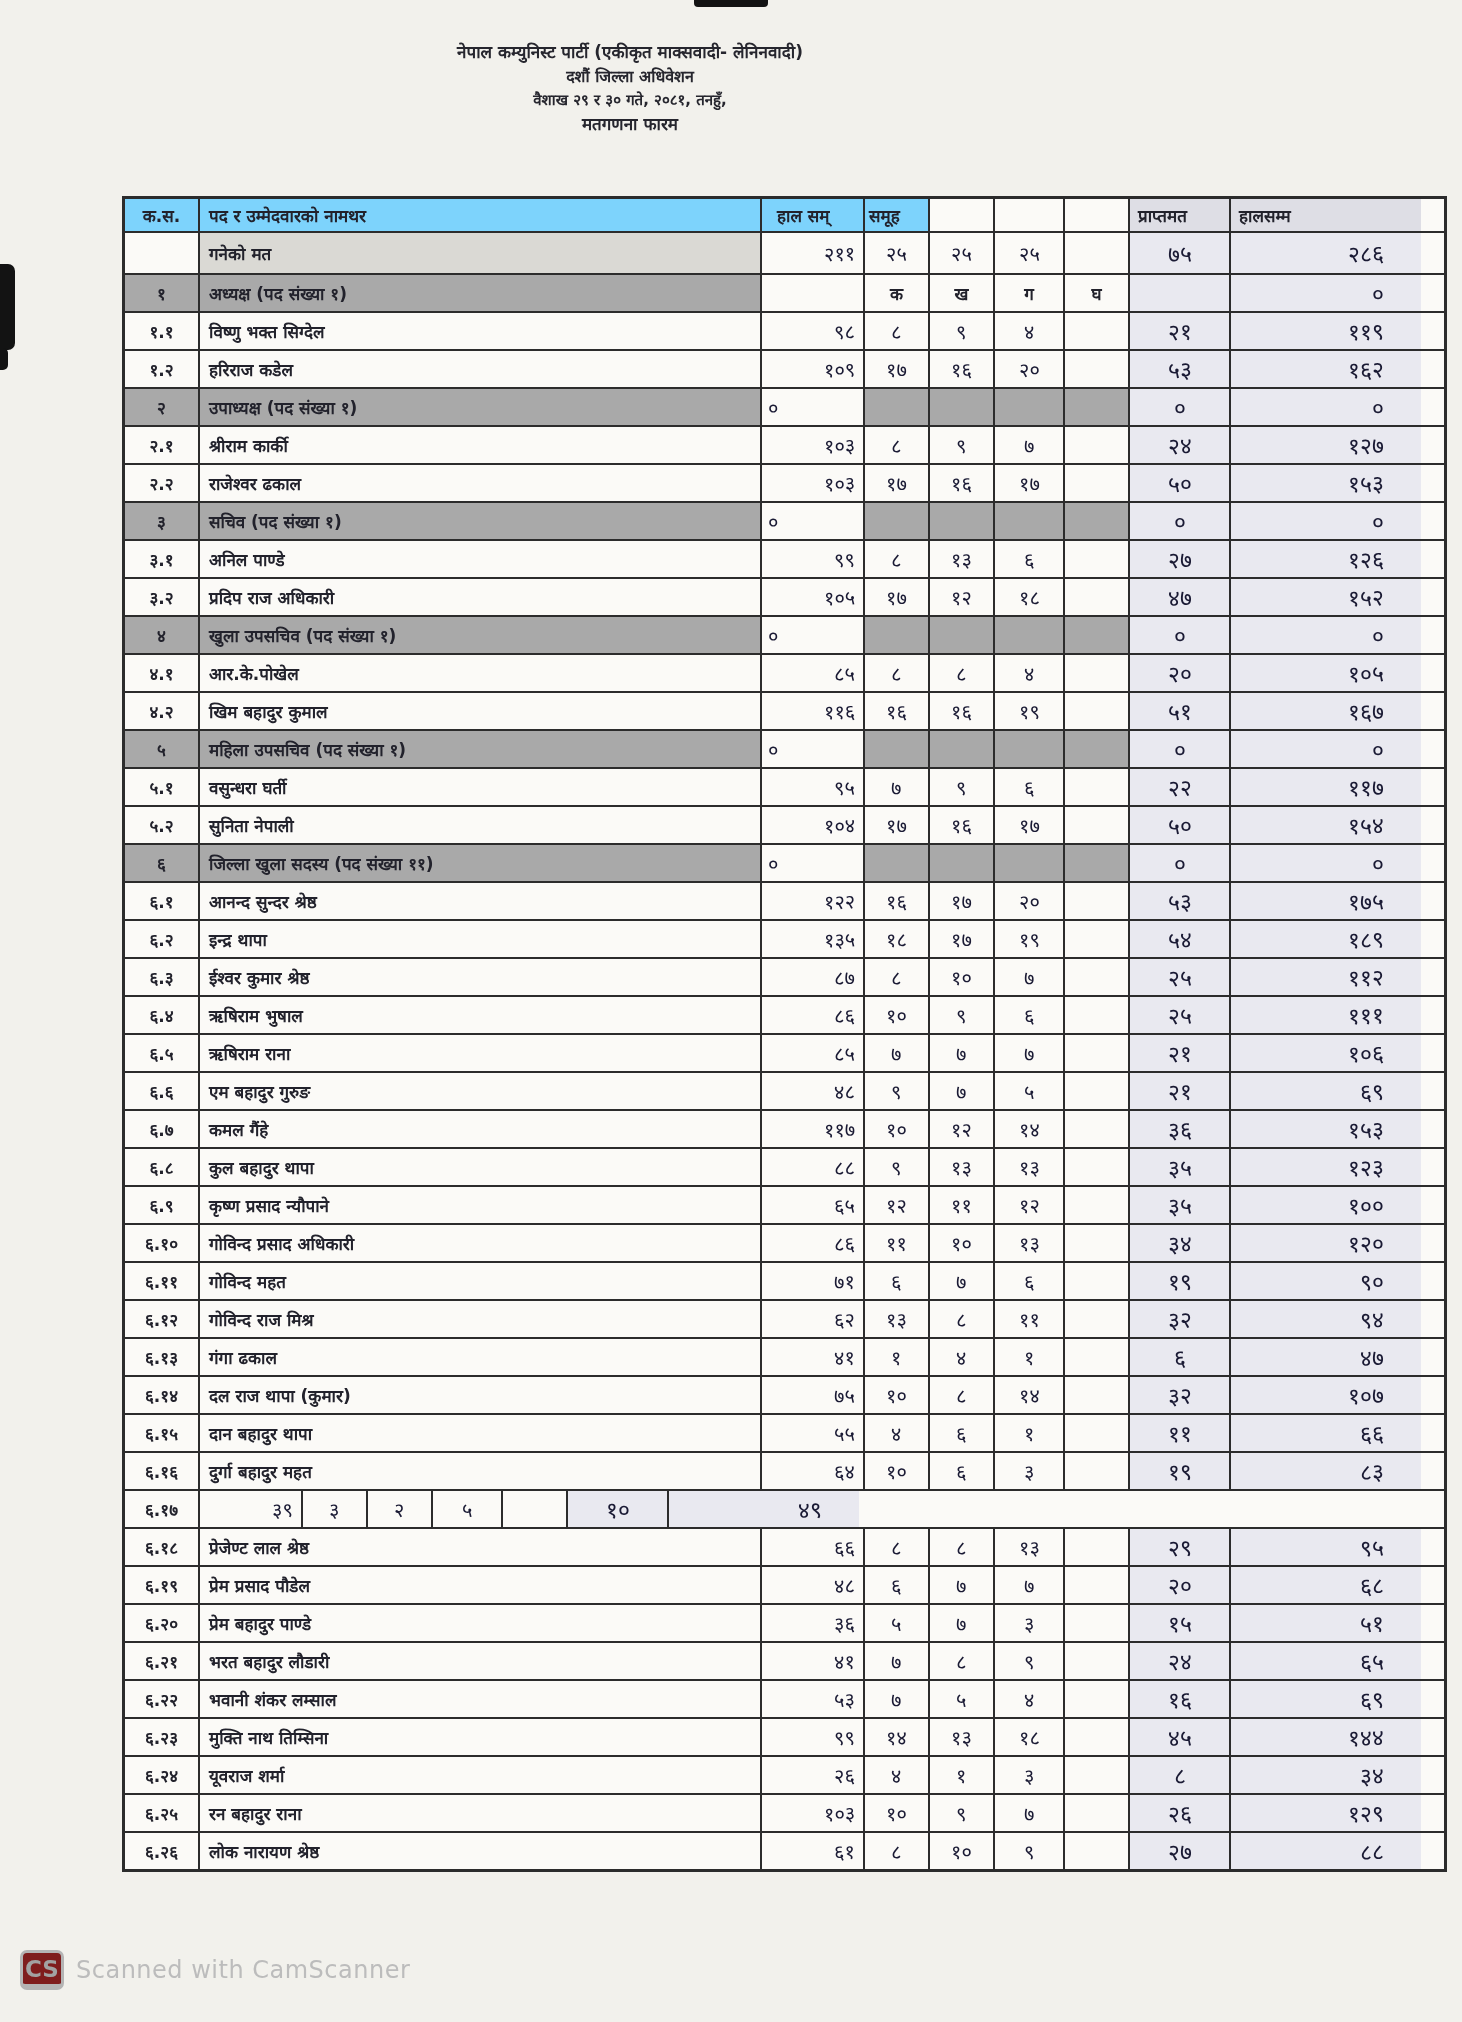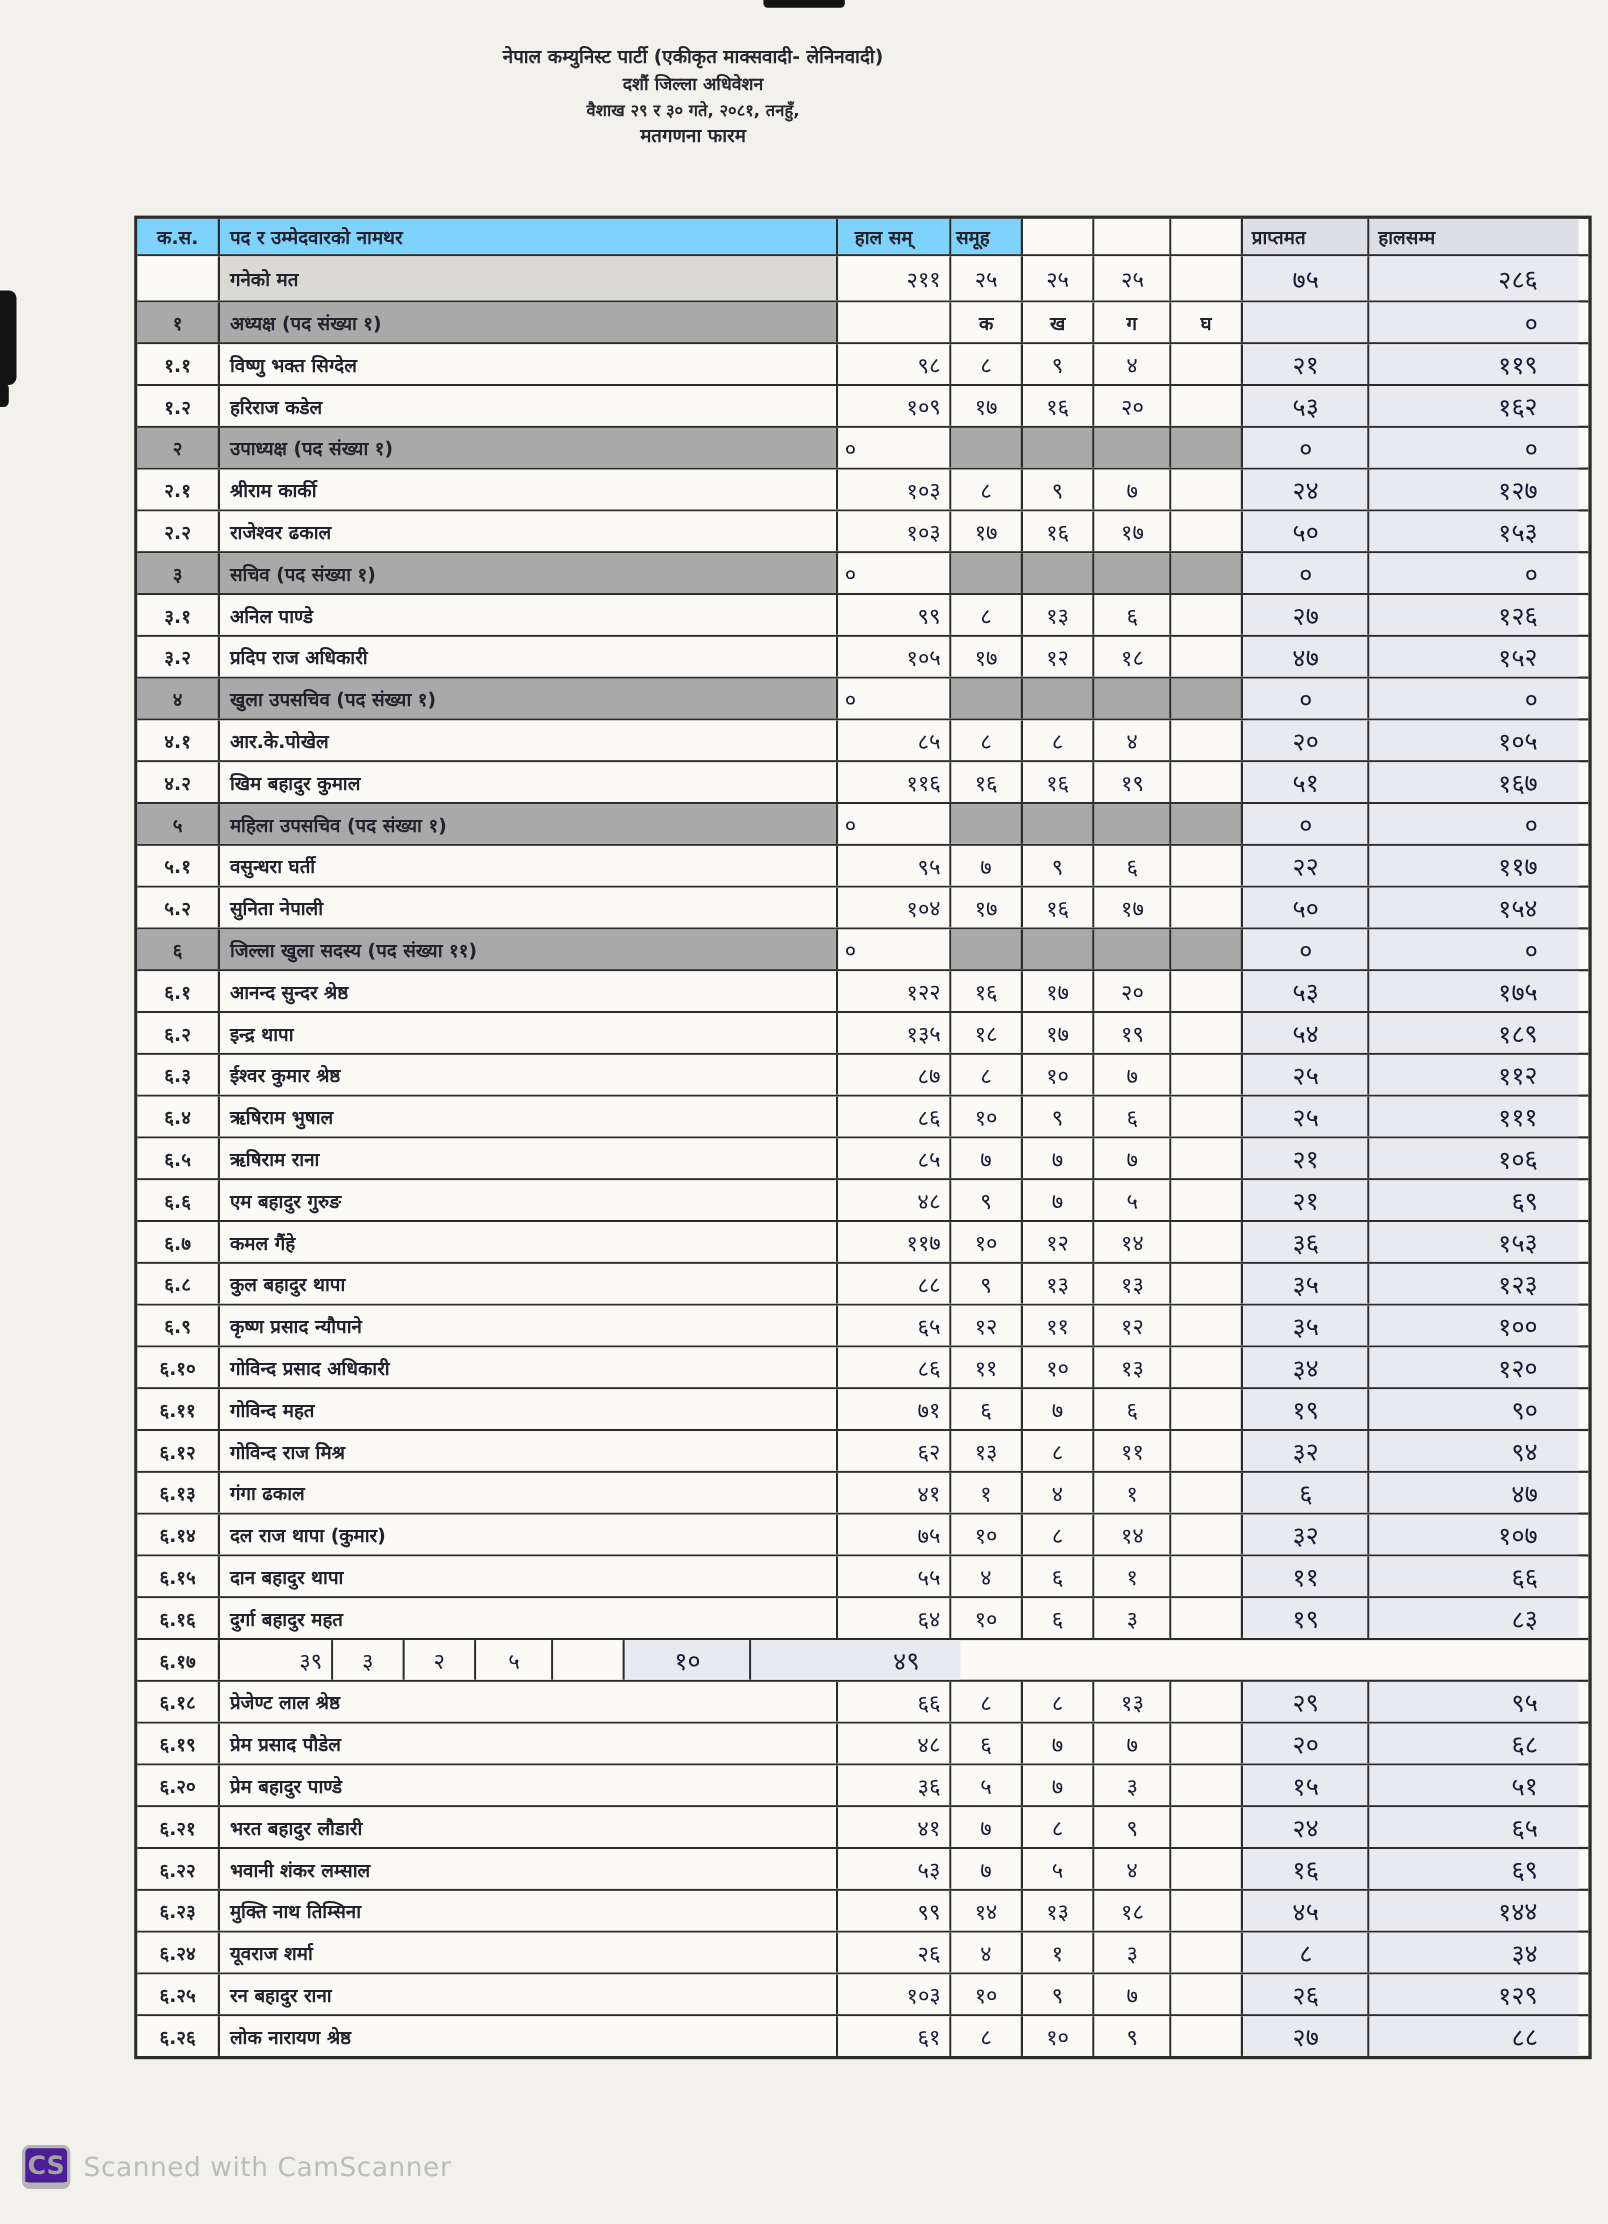--- a/index.html
+++ b/index.html
@@ -22,21 +22,21 @@
   .trow.count{height:40px;}
   .c{border-right:2px solid #2c2c2c;box-sizing:border-box;display:flex;align-items:center;overflow:hidden;background:#fbfaf7;}
   .c:last-child{border-right:none;}
   .col-sn{width:75px;justify-content:center;}
   .col-name{width:562px;justify-content:flex-start;padding-left:9px;}
   .col-hal{width:103px;justify-content:flex-end;padding-right:8px;}
   .col-ka{width:65px;justify-content:center;}
   .col-kha{width:65px;justify-content:center;}
   .col-ga{width:70px;justify-content:center;}
   .col-gha{width:65px;justify-content:center;}
-  .col-pm{width:115px;justify-content:center;}
+  .col-pm{width:101px;justify-content:center;}
   .col-hs{width:190px;justify-content:flex-end;padding-right:37px;}
   
   .col-pm,.col-hs{background:#e9e9f0;}
   
   .printed{font-weight:bold;font-size:17px;color:#22222c;white-space:nowrap;}
   .hand{font-size:20px;color:#1a1a34;transform:rotate(-2deg);white-space:nowrap;}
   .col-pm .hand,.col-hs .hand{font-size:23px;}
   
   .trow.head .c{background:#7dd3fc;}
   .trow.head .col-kha,.trow.head .col-ga,.trow.head .col-gha{background:#fbfaf7;}
@@ -51,21 +51,21 @@
   .trow.section .col-hal{justify-content:flex-start;padding-left:6px;}
   .trow.section-labels .col-sn,.trow.section-labels .col-name{background:#a9a9a9;}
   
   .artifact{position:absolute;background:#131313;}
   .blob-left{left:0;top:264px;width:15px;height:86px;border-radius:0 7px 7px 0;}
   .blob-left2{left:0;top:348px;width:8px;height:22px;border-radius:0 5px 5px 0;}
   .sliver-top{left:694px;top:0;width:74px;height:7px;border-radius:0 0 4px 4px;}
   
   .footer{position:absolute;left:20px;top:1950px;display:flex;align-items:center;gap:12px;}
   .cs-badge{width:44px;height:40px;border:3px solid #b4b4b4;border-bottom-width:6px;border-radius:7px;
-    background:#4c1d95;color:#a2a2a2;font-weight:bold;font-size:23px;display:flex;align-items:center;justify-content:center;box-sizing:border-box;}
+    background:#7f1d1d;color:#a2a2a2;font-weight:bold;font-size:23px;display:flex;align-items:center;justify-content:center;box-sizing:border-box;}
   .cs-text{color:#bcbcbc;font-size:24px;letter-spacing:0.5px;}
 </style>
 </head>
 <body>
 
 <div class="doc-header">
   <div class="l1">नेपाल कम्युनिस्ट पार्टी (एकीकृत माक्सवादी- लेनिनवादी)</div>
   <div class="l2">दशौं जिल्ला अधिवेशन</div>
   <div class="l3">वैशाख २९ र ३० गते, २०८१, तनहुँ,</div>
   <div class="l4">मतगणना फारम</div>

